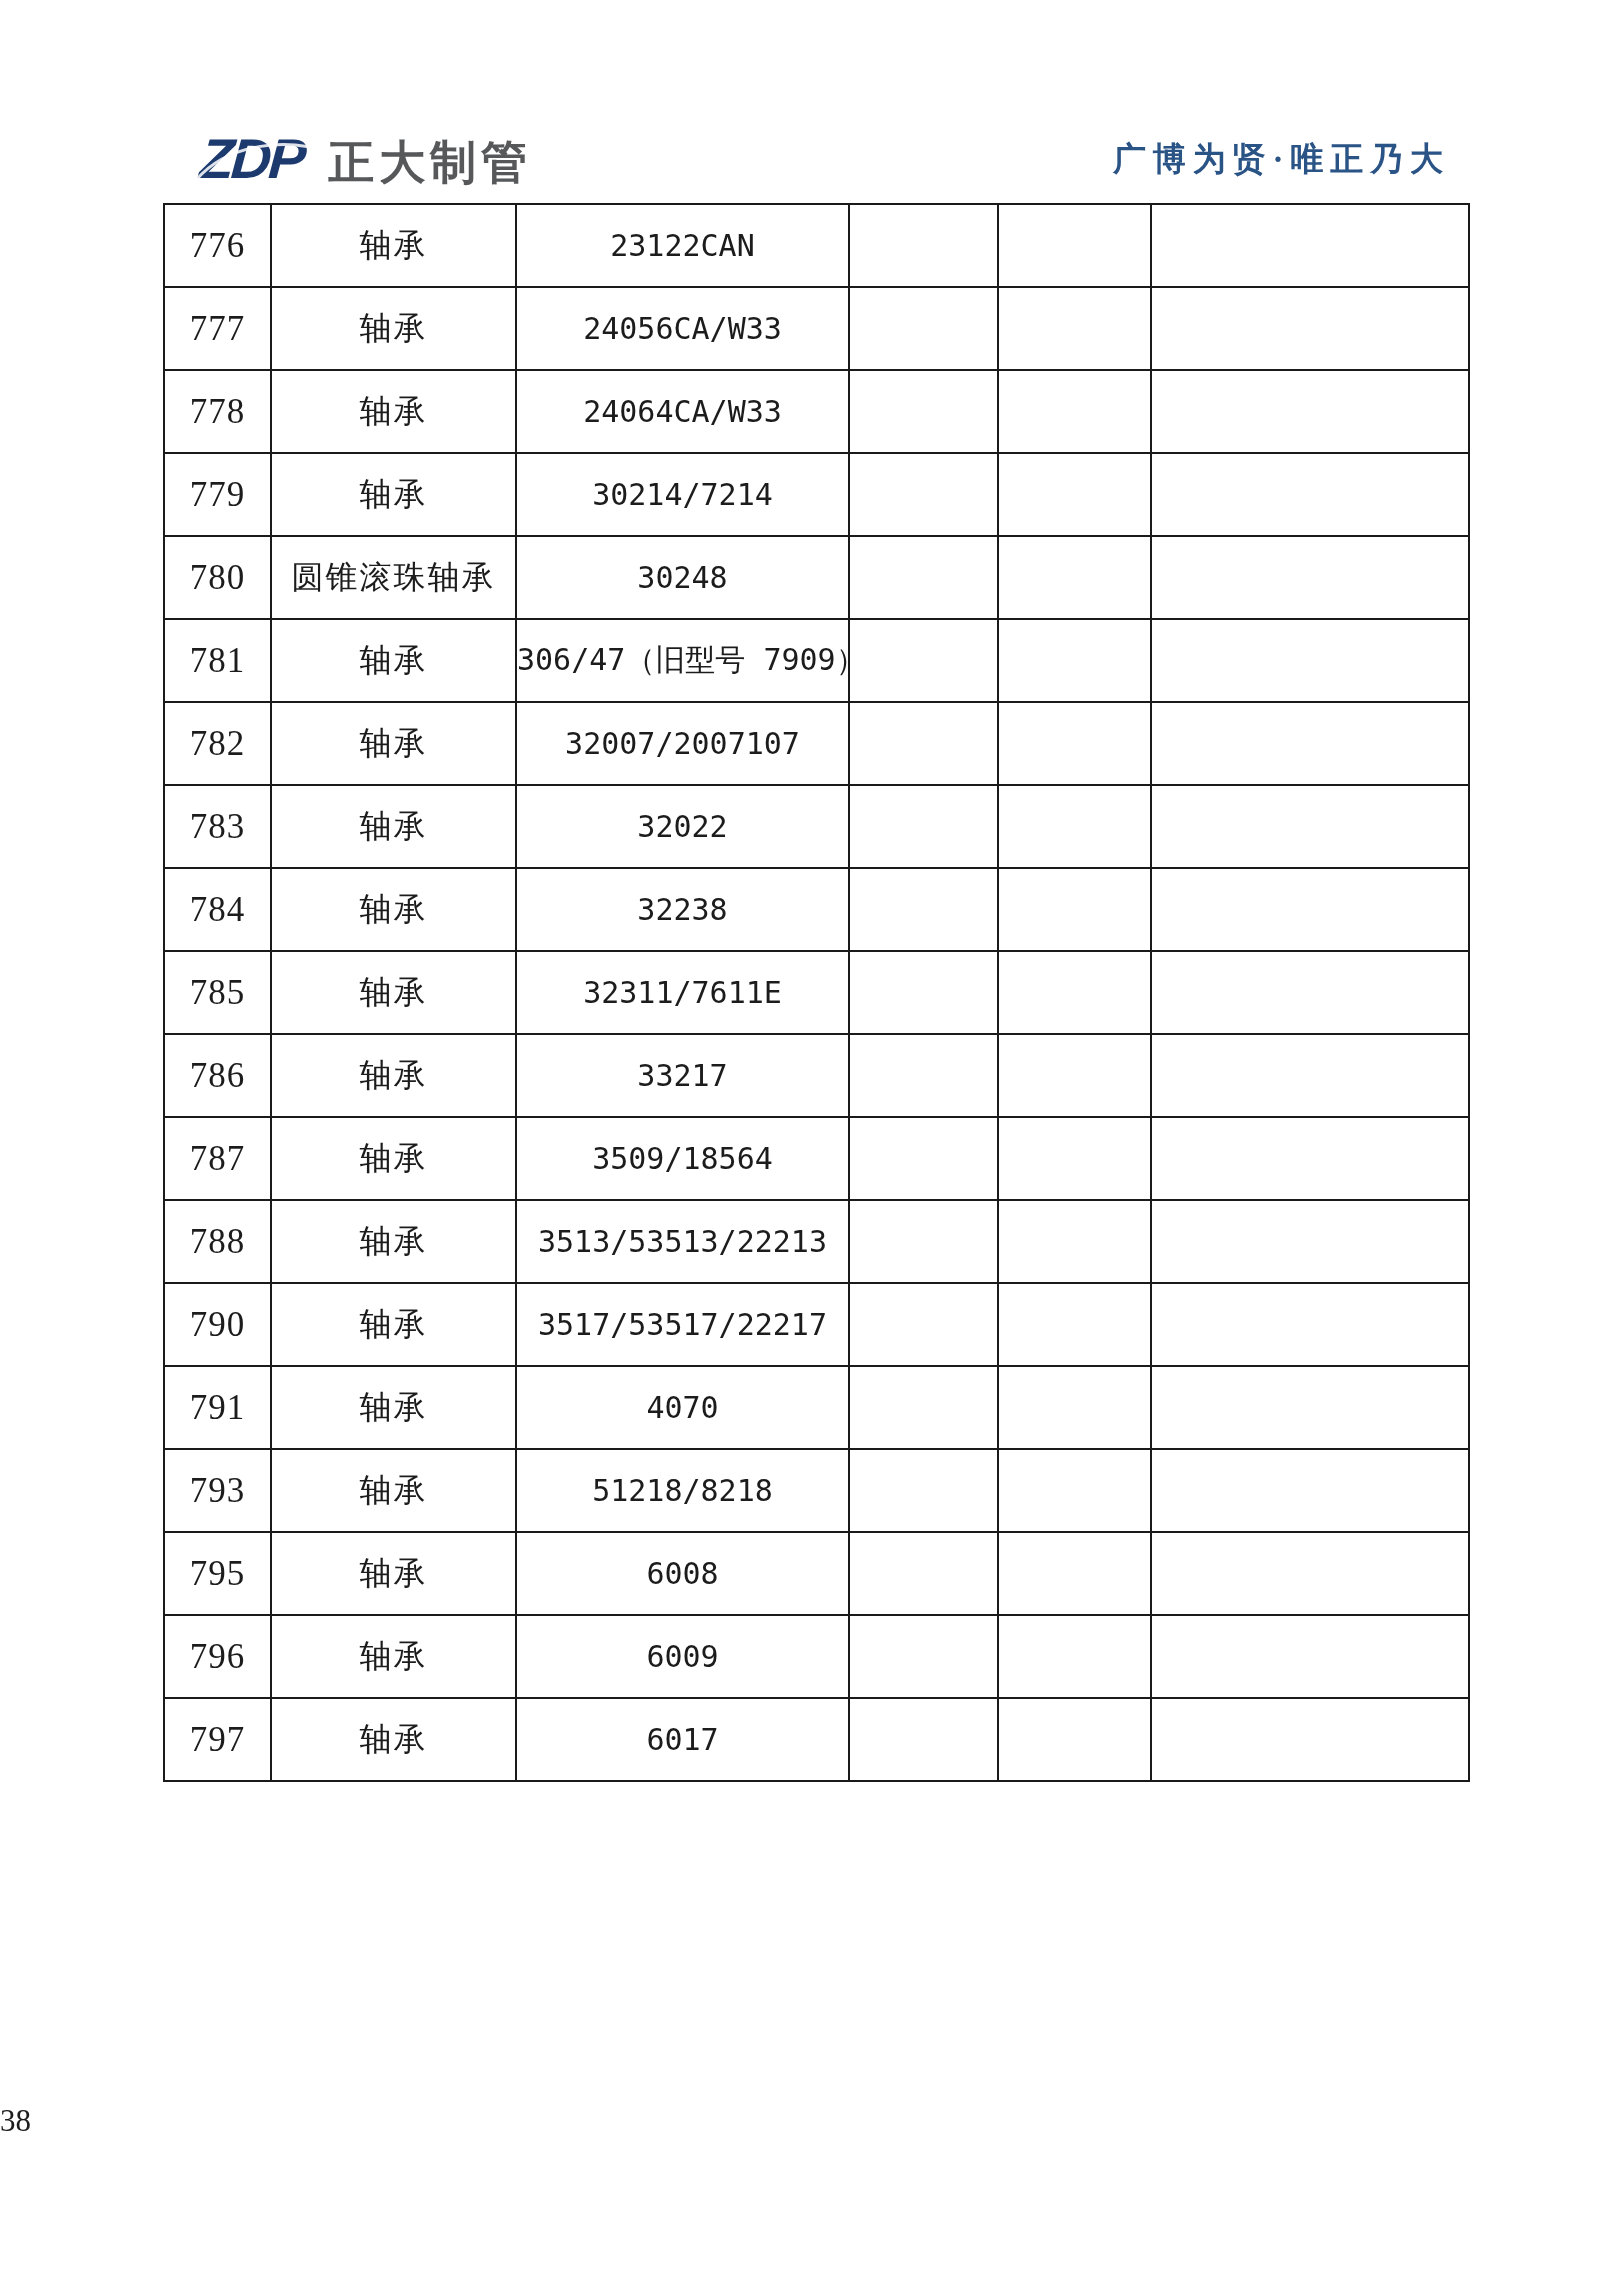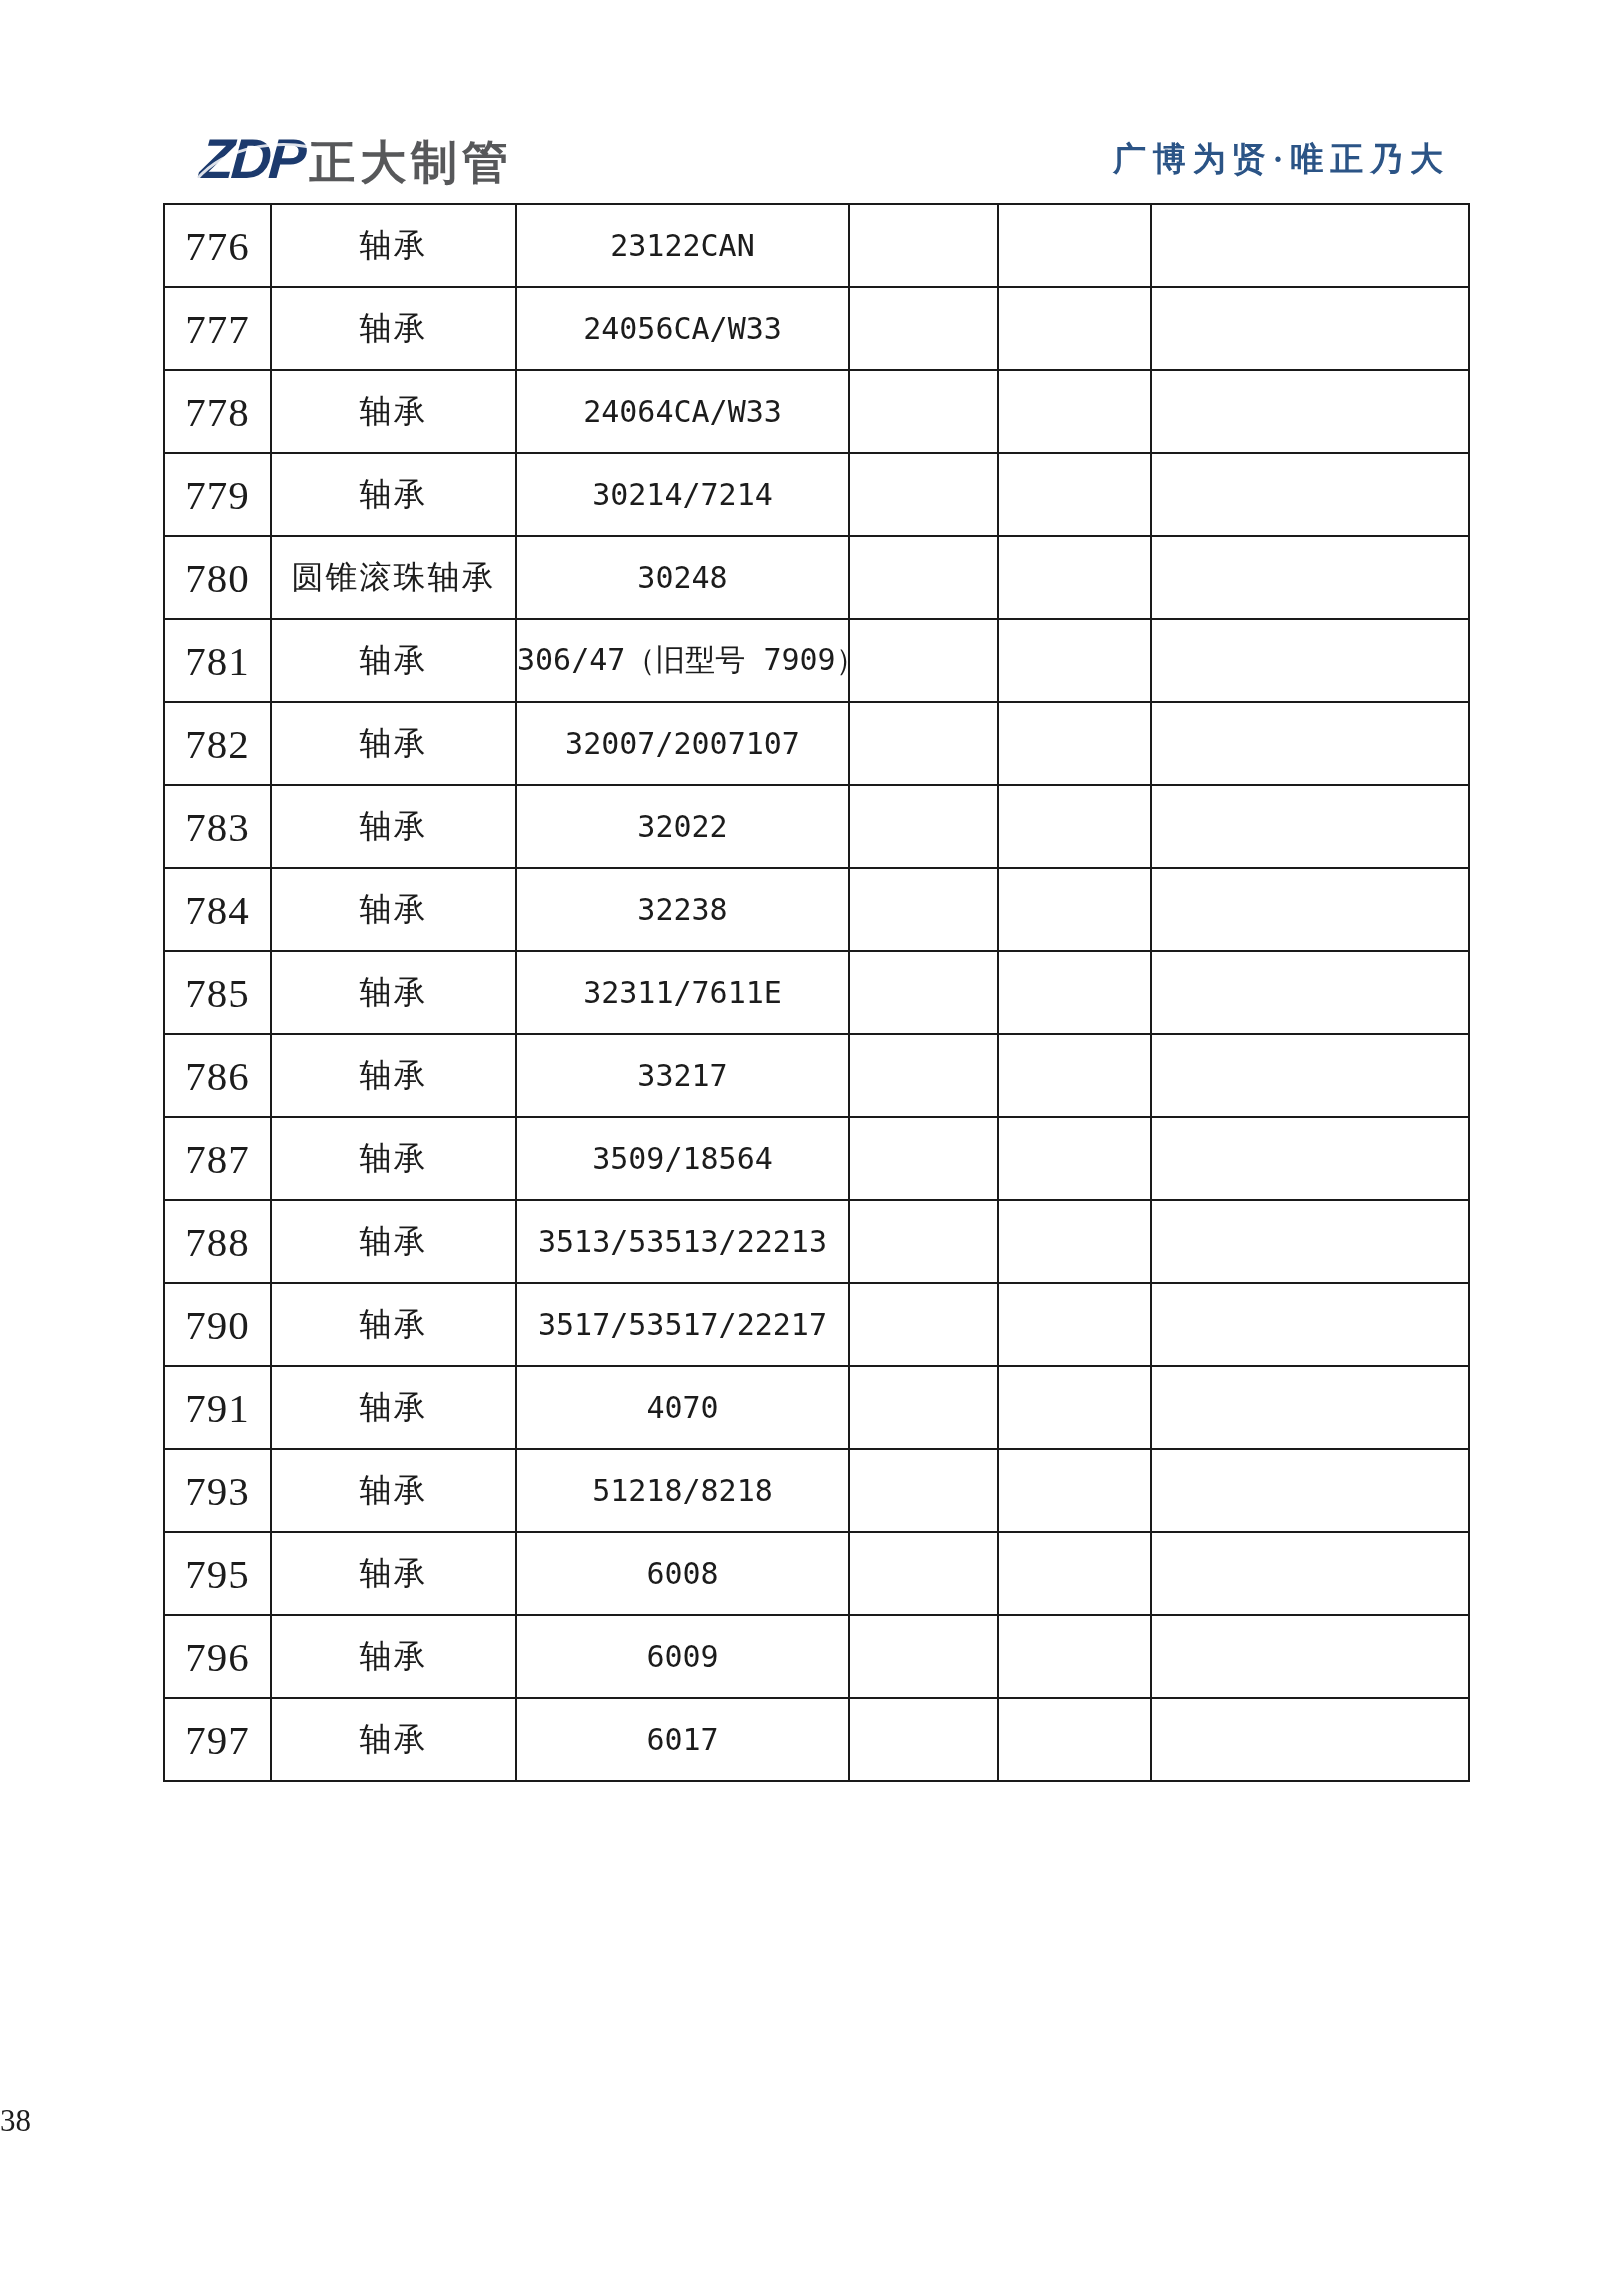--- a/index.html
+++ b/index.html
@@ -36,21 +36,21 @@
   }
   .logo-swoosh{
     position:absolute;left:-5.9px;top:2px;pointer-events:none;
   }
   .logo-cn{
     font-family:"Liberation Sans","DejaVu Sans",sans-serif;
     font-weight:bold;
     font-size:46px;line-height:47px;
     letter-spacing:4.9px;
     color:var(--logo-gray);
-    margin-left:6px;
+    margin-left:25px;
   }
   .slogan{
     position:absolute;top:141px;right:169px;
     font-family:"Liberation Serif","DejaVu Serif",serif;
     font-weight:600;
     font-size:33px;line-height:37px;
     letter-spacing:6.9px;
     color:var(--slogan-blue);
     white-space:nowrap;
   }
@@ -66,21 +66,21 @@
   table.parts td{
     border:2px solid var(--border-color);
     text-align:center;
     vertical-align:middle;
     padding:0;
     overflow:hidden;
   }
   table.parts tr{height:83px;}
   td.c-no{
     font-family:"Liberation Serif","DejaVu Serif",serif;
-    font-size:41px;
+    font-size:35px;
     letter-spacing:1px;
   }
   td.c-name{
     font-family:"Liberation Serif","DejaVu Serif",serif;
     font-size:32px;
     letter-spacing:2px;
   }
   td.c-model{
     font-family:"DejaVu Sans Mono","Liberation Mono",monospace;
     font-size:30px;

